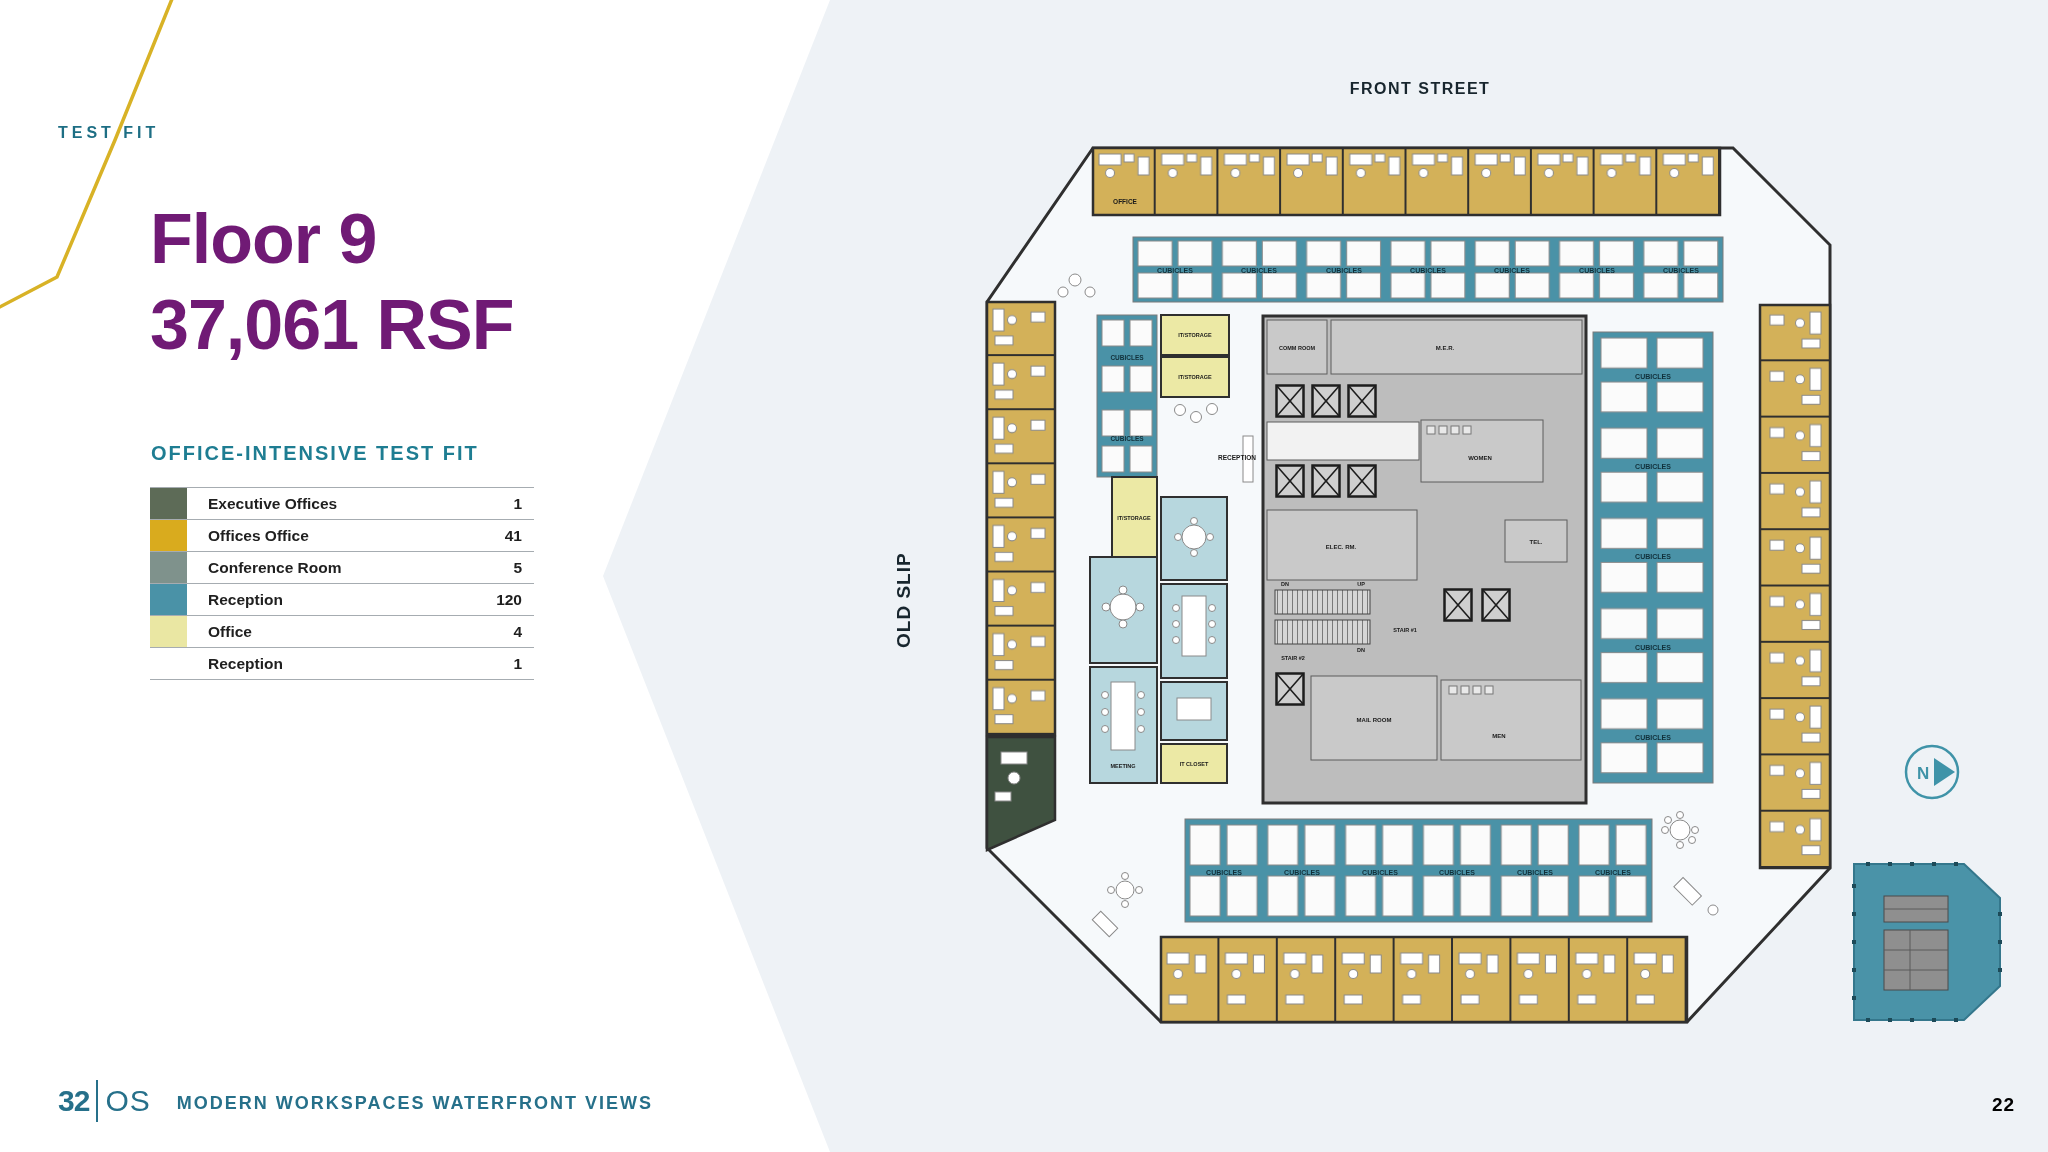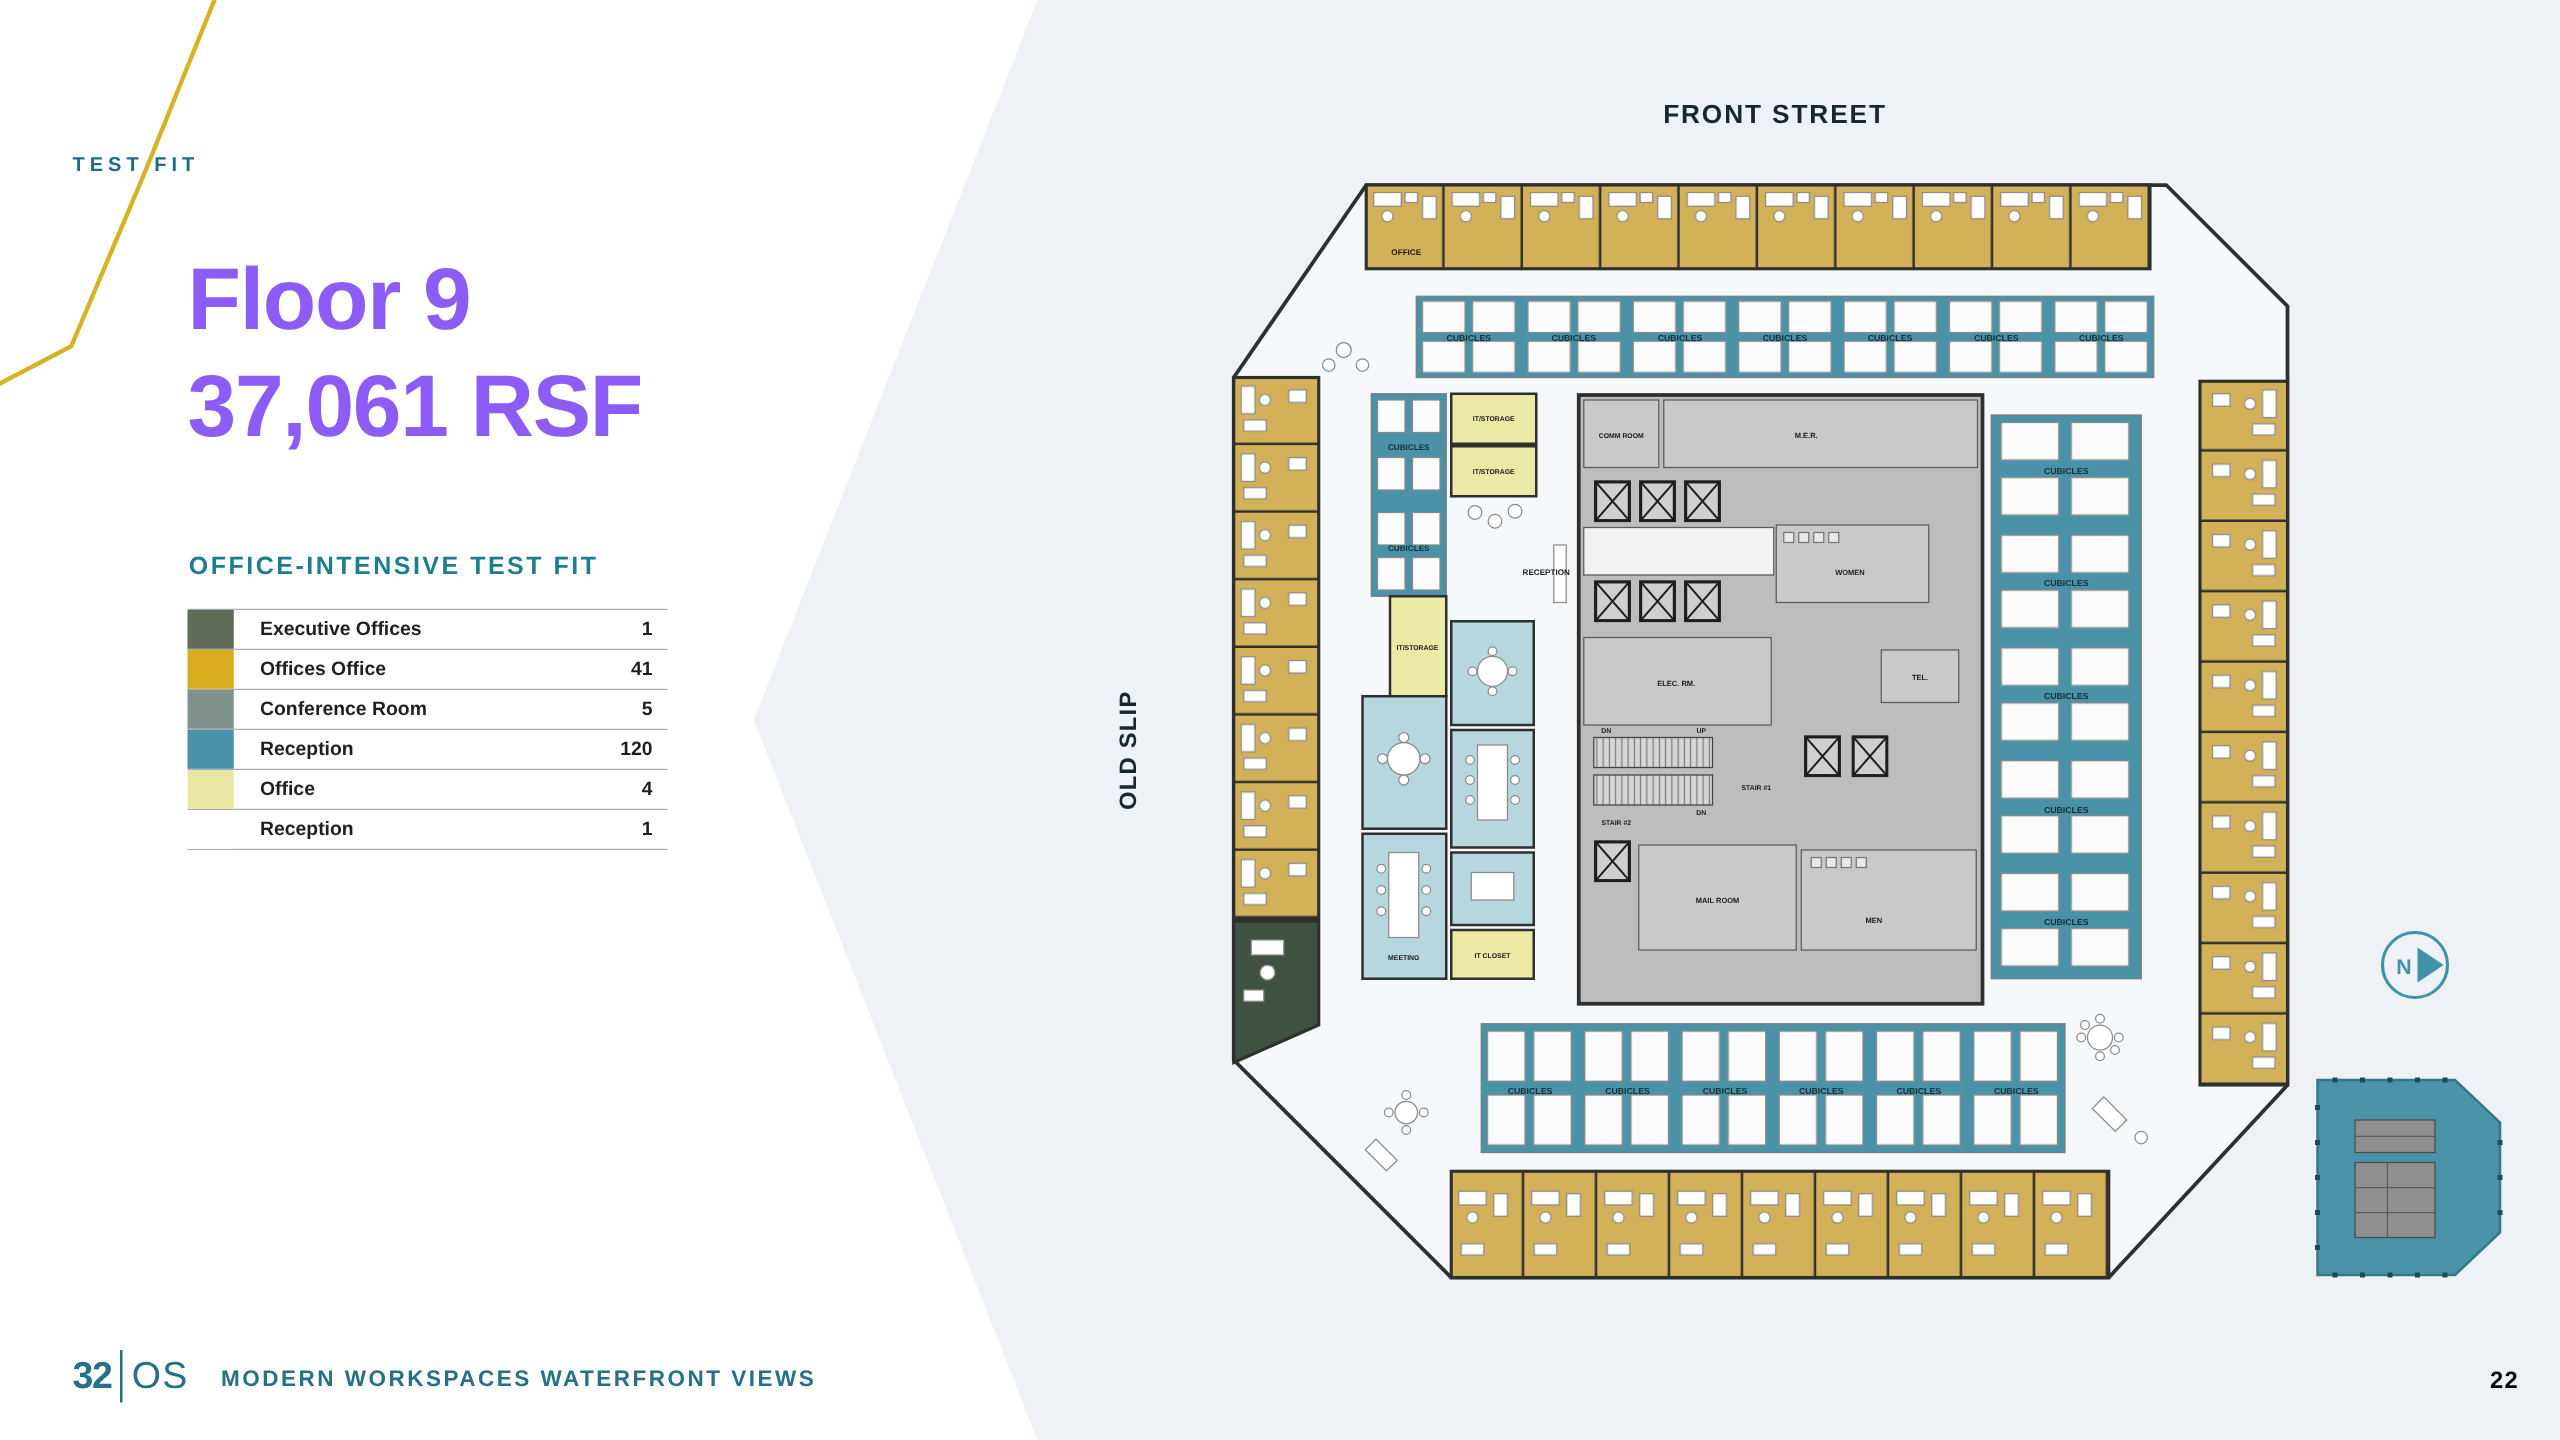--- a/index.html
+++ b/index.html
@@ -1,40 +1,40 @@
 <!DOCTYPE html>
 <html><head>
 <meta charset="utf-8">
 <style>
   html,body{margin:0;padding:0;}
   body{width:2048px;height:1152px;position:relative;background:#ffffff;overflow:hidden;
        font-family:"Liberation Sans",sans-serif;}
   .abs{position:absolute;}
   
   .eyebrow{left:58px;top:124px;font-size:16px;font-weight:700;letter-spacing:4px;color:#1d6e84;}
-  .title{left:150px;top:196px;font-size:70px;font-weight:700;line-height:86px;color:#8b5cf6;letter-spacing:-1px;}
+  .title{left:150px;top:196px;font-size:70px;font-weight:700;line-height:86px;color:#701a75;letter-spacing:-1px;}
   .subheading{left:151px;top:442px;font-size:20px;font-weight:700;letter-spacing:2px;color:#1e7d92;}
   
   .legend{left:150px;top:487px;width:384px;}
   .lrow{display:flex;align-items:center;height:31px;border-top:1.5px solid #a6acb1;}
   .lrow:last-child{border-bottom:1.5px solid #a6acb1;}
   .swatch{width:37px;height:31px;flex:0 0 37px;}
   .llabel{margin-left:21px;font-size:15.5px;font-weight:700;color:#1f1f1f;}
   .lvalue{margin-left:auto;margin-right:12px;font-size:15.5px;font-weight:700;color:#1f1f1f;}
   .lrow.total{background:#e3edf0;}
   .lrow.total .llabel,.lrow.total .lvalue{color:#3890a6;}
   
   .footer{left:58px;top:1080px;display:flex;align-items:center;}
   .logo-num{font-size:30px;font-weight:700;color:#26708a;letter-spacing:-1px;}
   .logo-bar{width:2px;height:42px;background:#26708a;margin:0 7px;}
   .logo-os{font-size:30px;font-weight:400;color:#26708a;letter-spacing:1px;}
   .tagline{margin-left:26px;font-size:18px;font-weight:700;letter-spacing:2px;color:#26708a;margin-top:4px;}
   .pagenum{left:1992px;top:1094px;font-size:19px;font-weight:700;color:#000000;letter-spacing:1px;}
   
-  .street-top{left:1280px;top:80px;width:280px;text-align:center;font-size:21px;font-weight:700;
+  .street-top{left:1280px;top:80px;width:280px;text-align:center;font-size:16px;font-weight:700;
               letter-spacing:1.5px;color:#18262e;}
   .street-left{left:893px;top:648px;transform:rotate(-90deg);transform-origin:left top;width:150px;
                font-size:19px;font-weight:700;letter-spacing:1px;color:#18262e;}
   svg text{font-family:"Liberation Sans",sans-serif;}
 </style>
 </head>
 <body>
 
 <svg class="abs" width="2048" height="1152" style="left:0;top:0;">
   <polygon points="830,0 2048,0 2048,1152 830,1152 603,576" fill="#eef2f6"></polygon>

